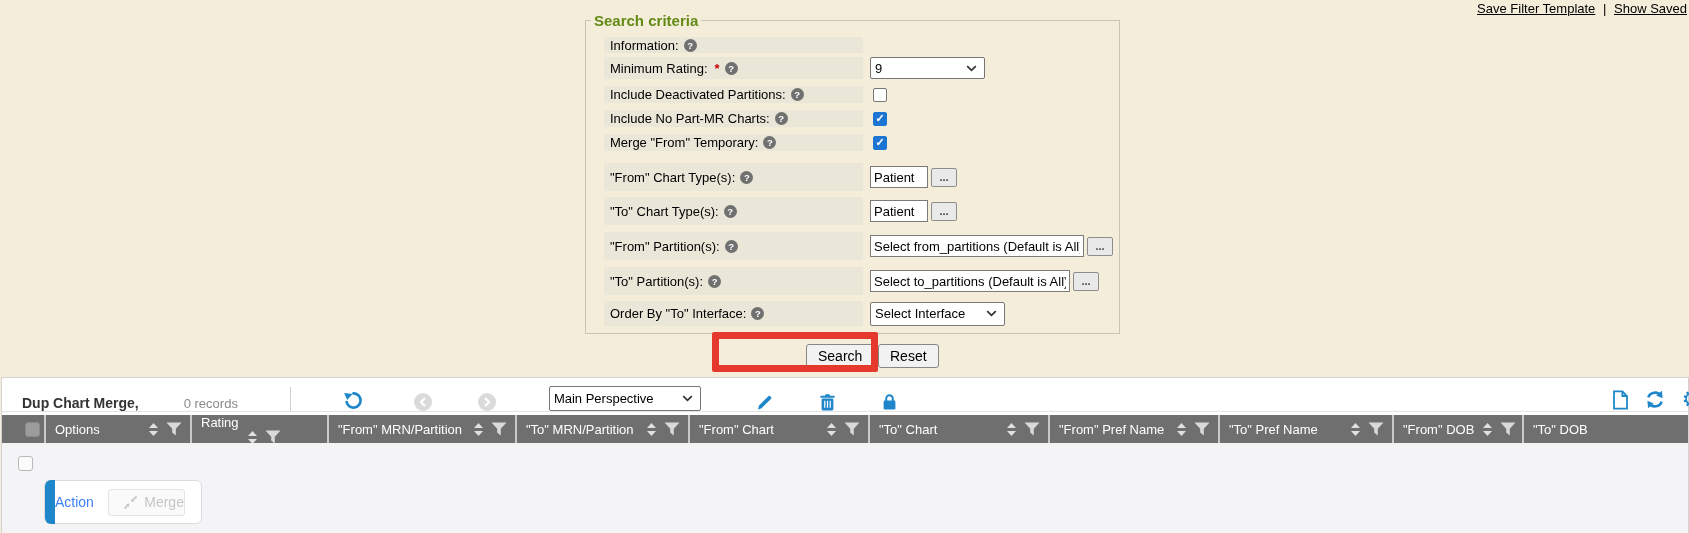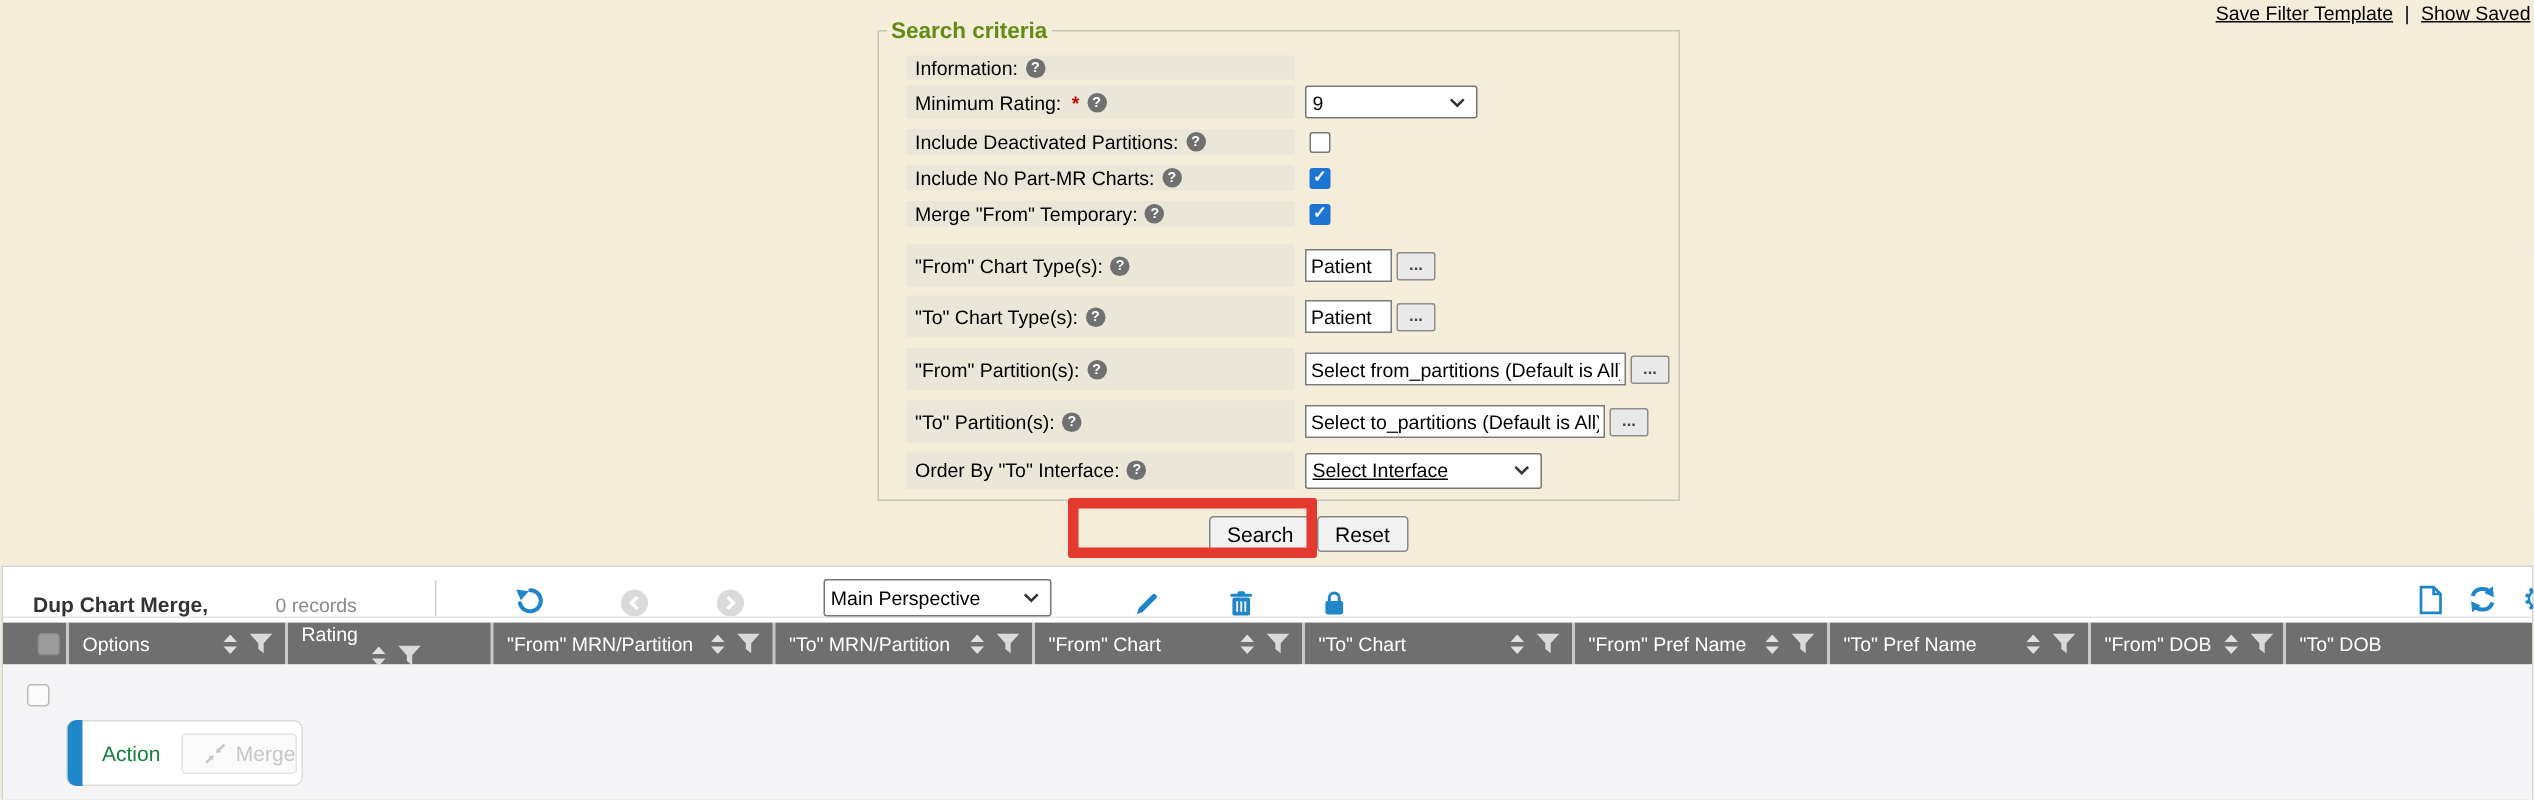--- a/index.html
+++ b/index.html
@@ -74,21 +74,21 @@
   .hicons { display:flex; align-items:center; gap:7px; margin-left:8px; }
   .hcb { width:15px; height:15px; border-radius:3px; background:#9c9c9c; border:1px solid #8a8a8a;
          margin-left:23px; cursor:pointer; }
 
   .gbody { position:relative; height:120px; background:#f4f4f6; }
   .row-cb { position:absolute; left:16px; top:13px; width:15px; height:15px; border:1px solid #b9b9b9;
             border-radius:3px; background:#fbfbfc; cursor:pointer; }
   .action-panel { position:absolute; left:42px; top:37px; width:158px; height:44px; background:#fff;
                   border:1px solid #dcdcdc; border-radius:6px; display:flex; align-items:center; }
   .action-bar { width:10px; height:44px; background:#1f87c9; border-radius:6px 0 0 6px; flex:0 0 auto; }
-  .action-label { margin-left:13px; font-size:14px; color:#15803d;text-align:right; }
+  .action-label { font-size:14px; color:#3b82f6;text-align:right; }
   .merge-btn { margin-left:14px; width:77px; height:27px; background:#fafafa; border:1px solid #e4e4e4;
                border-radius:3px; color:#c6c6c6; font:14px "Liberation Sans",sans-serif;
                display:inline-flex; align-items:center; justify-content:flex-end; gap:6px; }
 </style>
 </head>
 <body>
 
 <div class="page">
 
   <div class="top-links">
@@ -196,21 +196,21 @@
         <button class="ellip-btn">...</button>
       </div>
     </div>
 
     <div class="crow" style="height:25px;">
       <div class="lbl">
         <span>Order By "To" Interface:</span>
         <span class="help"></span>
       </div>
       <div class="ctrl">
-        <div class="sel" style="width:158px; height:24px;text-decoration:underline;">
+        <div class="sel" style="width:135px; height:24px;">
           <span>Select Interface</span>
           <svg width="11" height="7" viewBox="0 0 11 7">
               <polyline points="1.2,1.2 5.5,5.4 9.8,1.2" fill="none" stroke="#333" stroke-width="1.7"></polyline>
             </svg>
         </div>
       </div>
     </div>
   </fieldset>
 
   <button class="btn" style="left:806px; top:344px;">Search</button>

